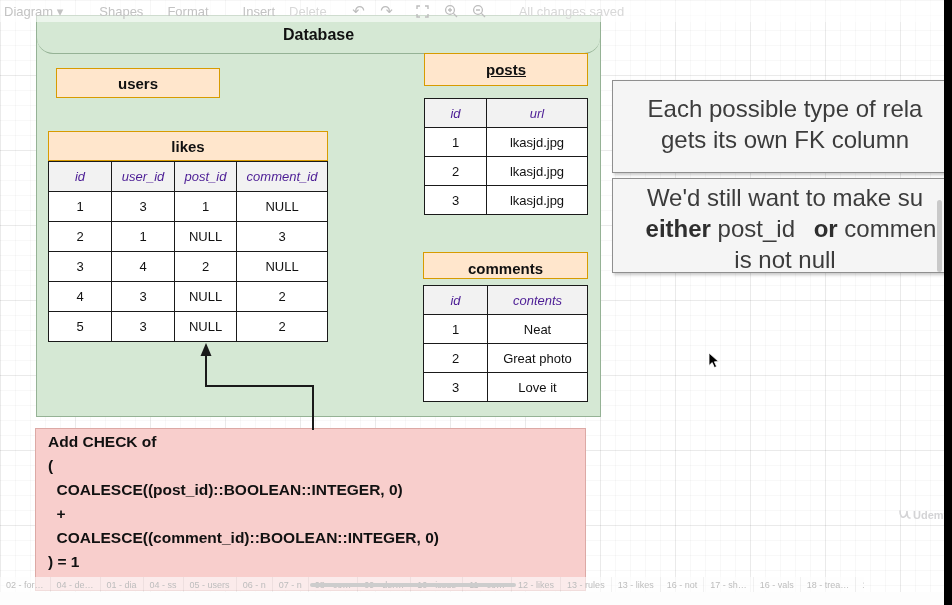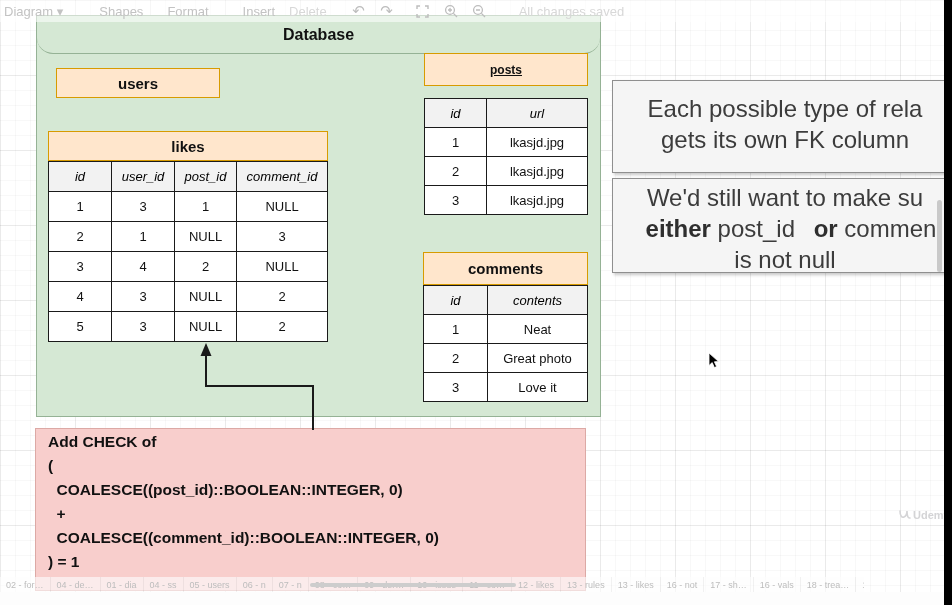--- a/index.html
+++ b/index.html
@@ -24,21 +24,21 @@
   
   .db{background:#d5e8d4;border:1px solid #95b295;}
   .db-title{height:37px;line-height:37px;text-align:center;font-weight:bold;
     font-size:16px;color:#111;border-bottom:1px solid #95b295;border-radius:16px;}
   .obox{background:#ffe6cc;border:1px solid #d79b00;text-align:center;
     font-weight:bold;color:#111;box-sizing:border-box;}
   
   .tbl{display:grid;background:#1a1a1a;gap:1px;border:1px solid #1a1a1a;box-sizing:border-box;}
   .tbl .c{background:#fff;display:flex;align-items:center;justify-content:center;
     font-size:13px;color:#111;}
-  .tbl .h{background:#f2f2f2;font-style:italic;color:#000000;}
+  .tbl .h{background:#f2f2f2;font-style:italic;color:#4c1d95;}
   
   .note{background:#f5f5f5;border:1.5px solid #8f8f8f;box-shadow:2px 2px 3px rgba(0,0,0,0.22);
     color:#3c3c3c;font-size:24px;line-height:31px;text-align:center;white-space:nowrap;
     box-sizing:border-box;overflow:visible;}
   .note b{color:#2e2e2e;margin-left:12px;}
   
   .pink{background:#f8cecc;border:1px solid #dca9a5;box-sizing:border-box;
     color:#111;font-weight:bold;font-size:15.5px;line-height:24px;white-space:pre;
     padding:1px 0 0 12px;}
   
@@ -125,33 +125,33 @@
       <div class="c">4</div>
       <div class="c">3</div>
       <div class="c">NULL</div>
       <div class="c">2</div>
       <div class="c">5</div>
       <div class="c">3</div>
       <div class="c">NULL</div>
       <div class="c">2</div>
     </div>
 
-  <div class="obox abs" style="left:424px;top:53px;width:164px;height:33px;line-height:32px;font-size:12px;text-decoration:underline;">posts</div>
+  <div class="obox abs" style="left:424px;top:53px;width:164px;height:33px;line-height:32px;font-size:15px;text-decoration:underline;">posts</div>
   <div class="tbl abs" style="left:424px;top:98px;width:164px;grid-template-columns:61px 1fr;grid-auto-rows:28px;">
       <div class="c h">id</div>
       <div class="c h">url</div>
       <div class="c">1</div>
       <div class="c">lkasjd.jpg</div>
       <div class="c">2</div>
       <div class="c">lkasjd.jpg</div>
       <div class="c">3</div>
       <div class="c">lkasjd.jpg</div>
     </div>
 
-  <div class="obox abs" style="left:423px;top:252px;width:165px;height:33px;line-height:32px;font-size:15px;">comments</div>
+  <div class="obox abs" style="left:423px;top:252px;width:165px;height:27px;line-height:32px;font-size:15px;">comments</div>
   <div class="tbl abs" style="left:423px;top:285px;width:165px;grid-template-columns:63px 1fr;grid-auto-rows:28px;">
       <div class="c h">id</div>
       <div class="c h">contents</div>
       <div class="c">1</div>
       <div class="c">Neat</div>
       <div class="c">2</div>
       <div class="c">Great photo</div>
       <div class="c">3</div>
       <div class="c">Love it</div>
     </div>

